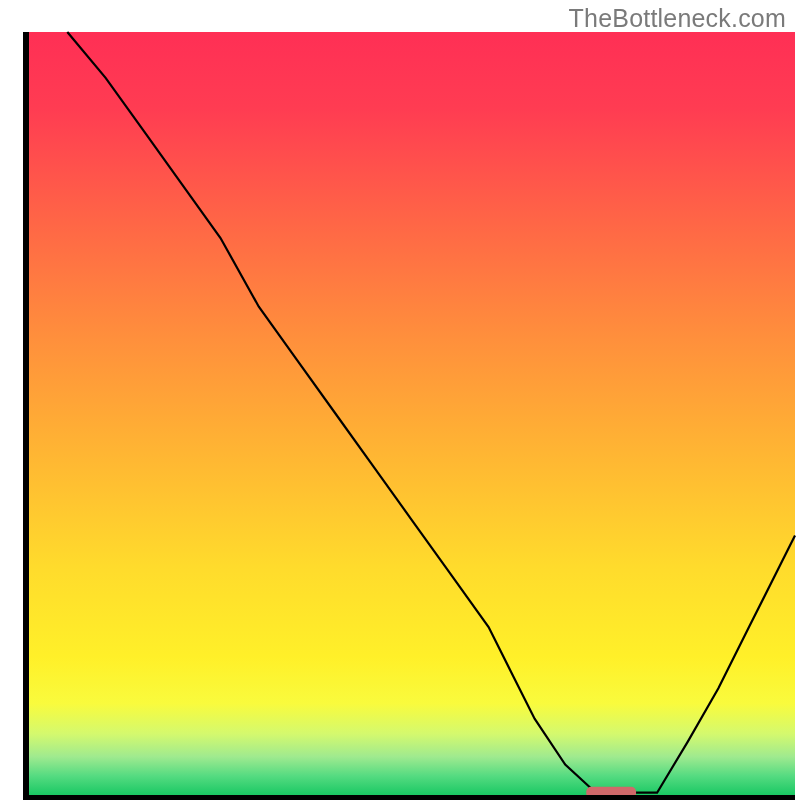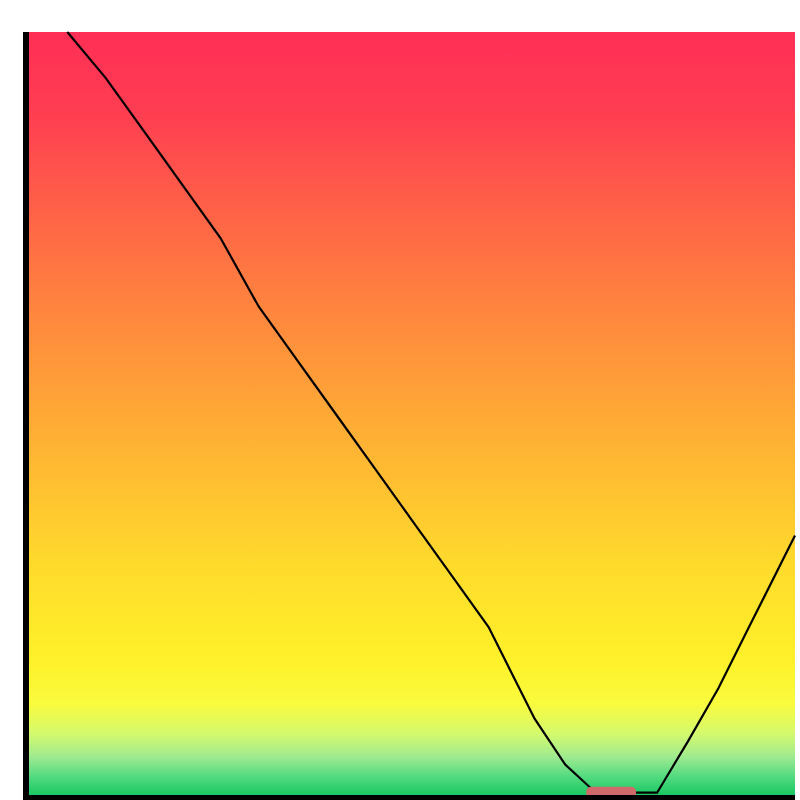--- a/index.html
+++ b/index.html
@@ -49,13 +49,14 @@
           <stop offset="97.5%" stop-color="#55db81"></stop>
           <stop offset="100%" stop-color="#1ac863"></stop>
         </linearGradient>
     </defs>
     <rect id="plot-bg" fill="url(#bg-grad)" x="29" y="32" width="766" height="763"></rect>
     <path id="curve" fill="none" stroke="#000000" stroke-width="2.2" d="M67.3 32.0 L105.6 77.8 L143.9 131.2 L182.2 184.6 L220.5 238.0 L258.8 306.7 L297.1 360.1 L335.4 413.5 L373.7 466.9 L412.0 520.3 L450.3 573.7 L488.6 627.1 L511.6 672.9 L534.6 718.7 L565.2 764.5 L595.8 792.7 L626.5 792.7 L657.1 792.7 L687.8 741.6 L718.4 688.2 L749.0 627.1 L779.7 566.1 L795.0 535.6"></path>
     <rect id="marker" rx="5" ry="5" x="586.265" width="49.789999999999964" y="786.711" height="12" fill="#d0696a"></rect>
     <rect id="frame-left" fill="#000000" x="23" y="32" width="6" height="769"></rect>
     <rect id="frame-bottom" fill="#000000" x="23" y="795" width="772" height="6"></rect>
   </svg>
+  <div class="watermark">TheBottleneck.com</div>
 </div>
 
 </body></html>

